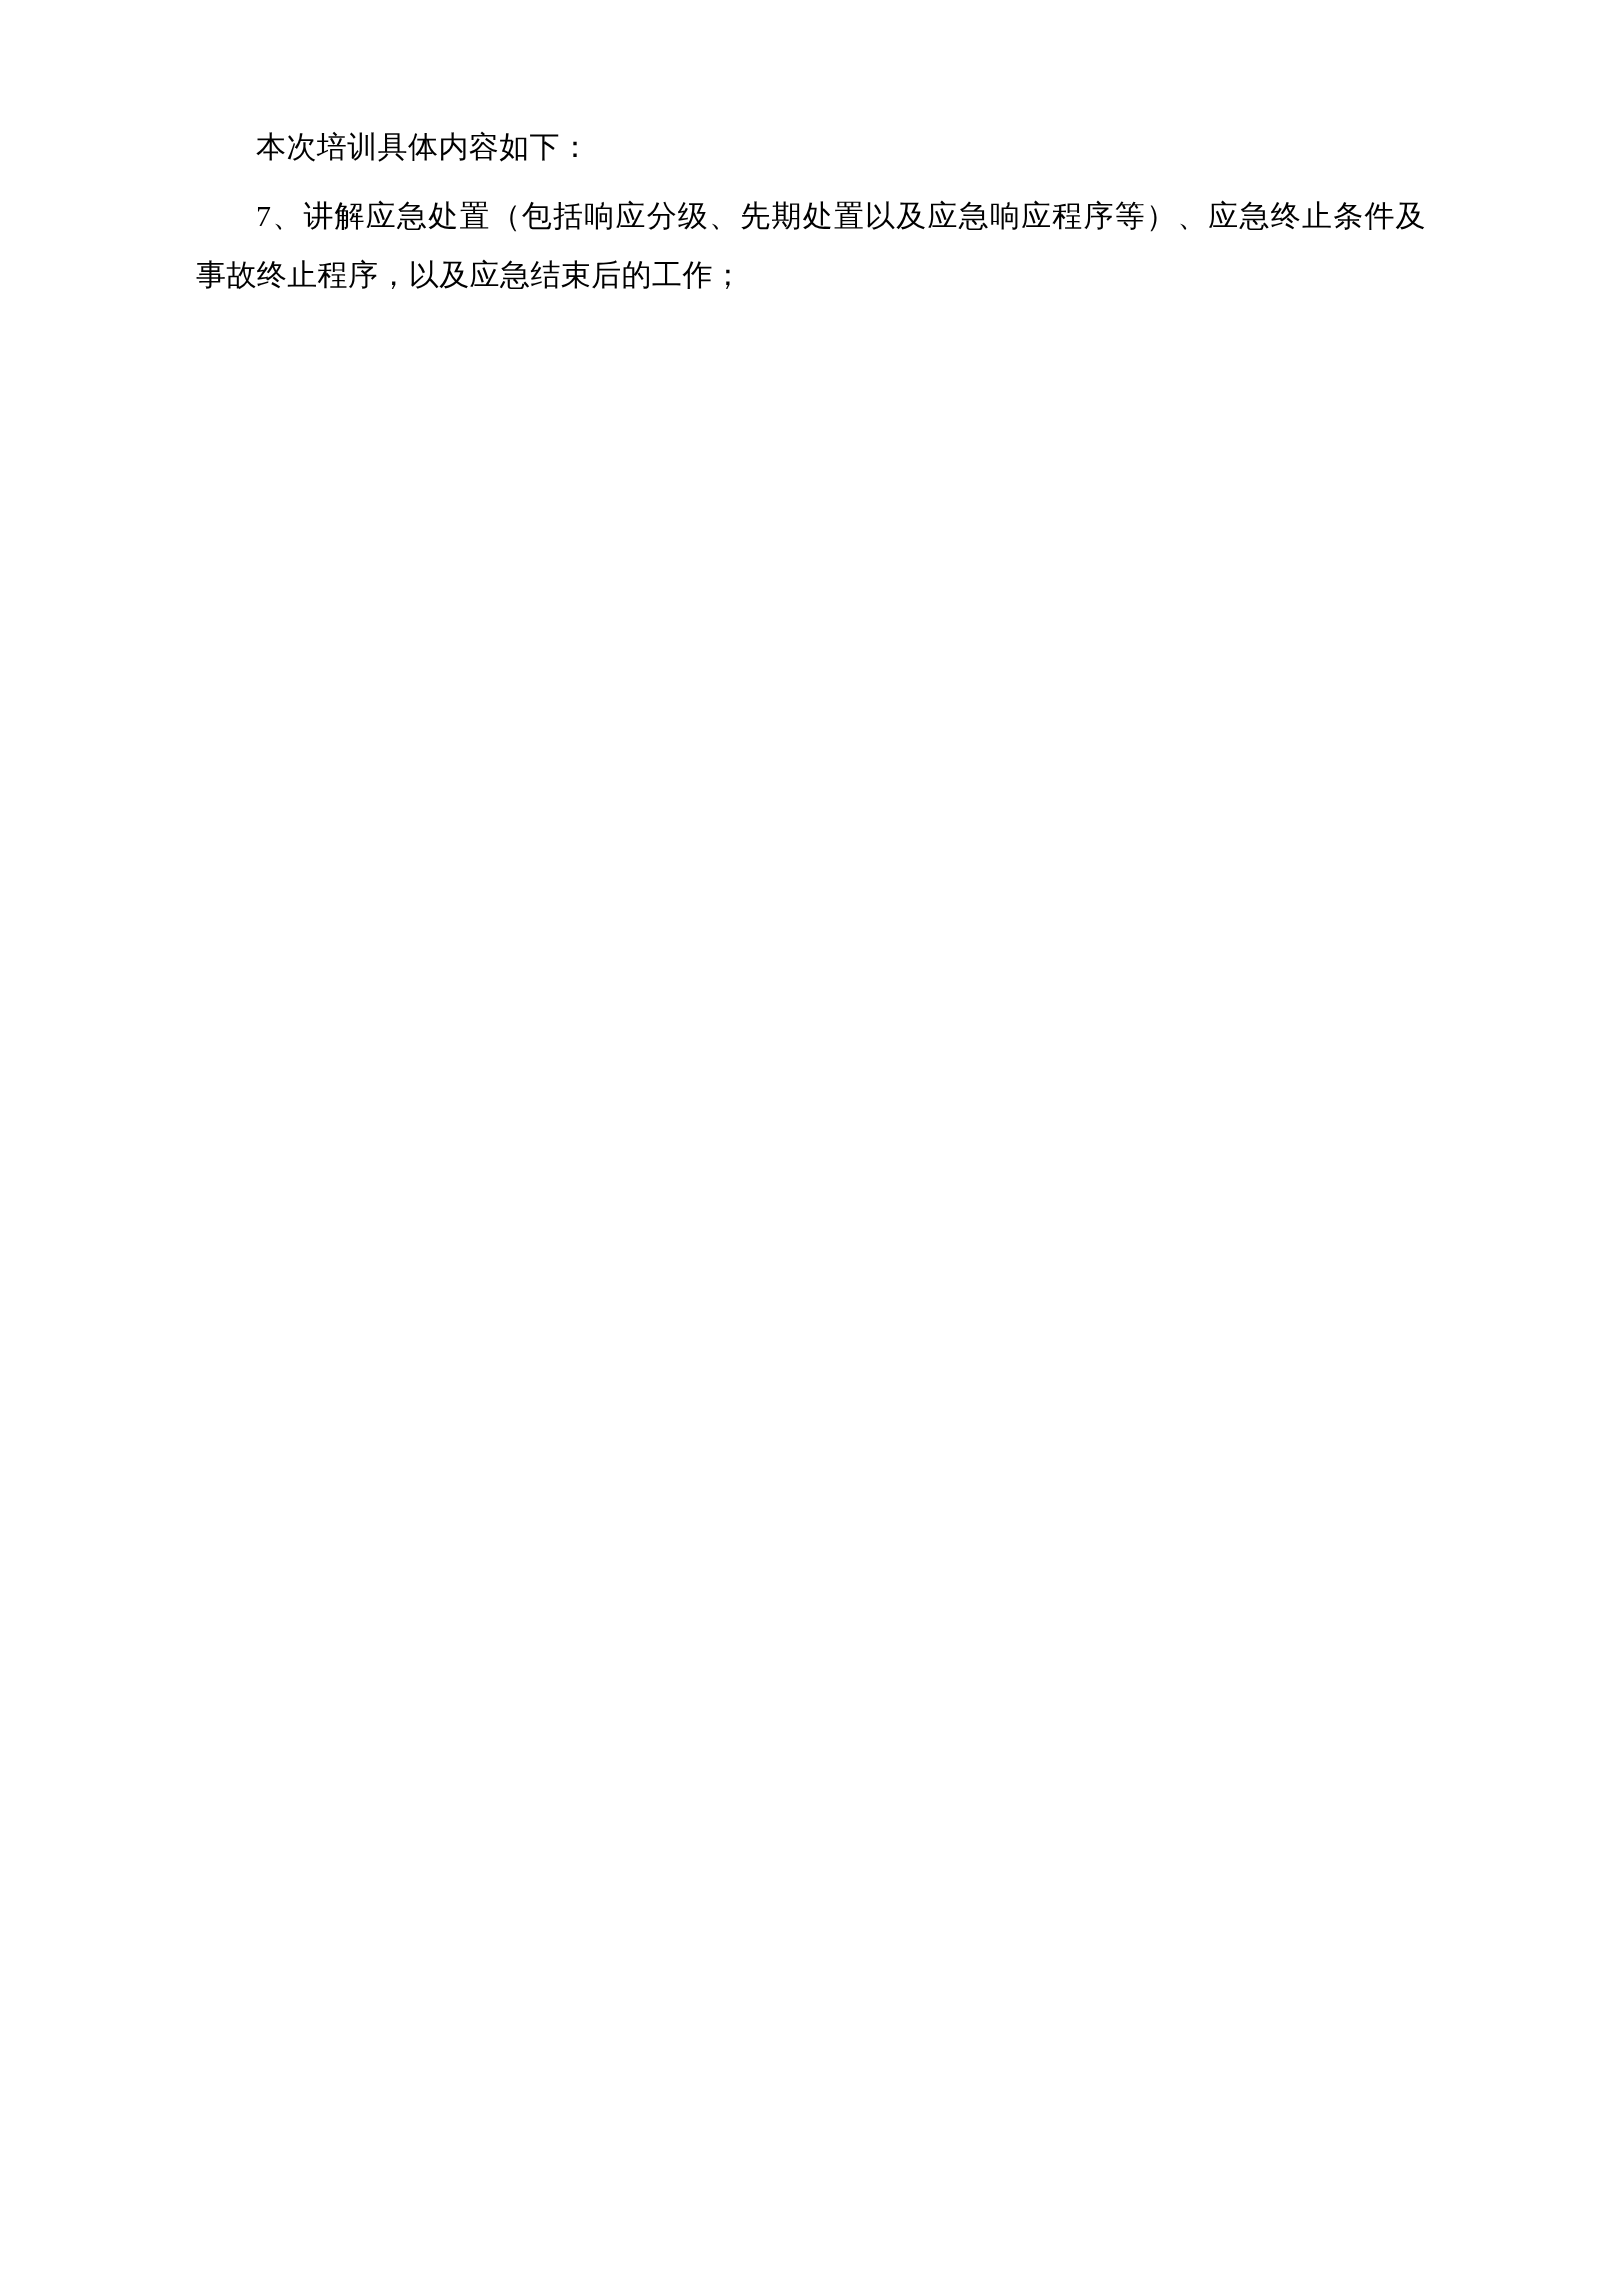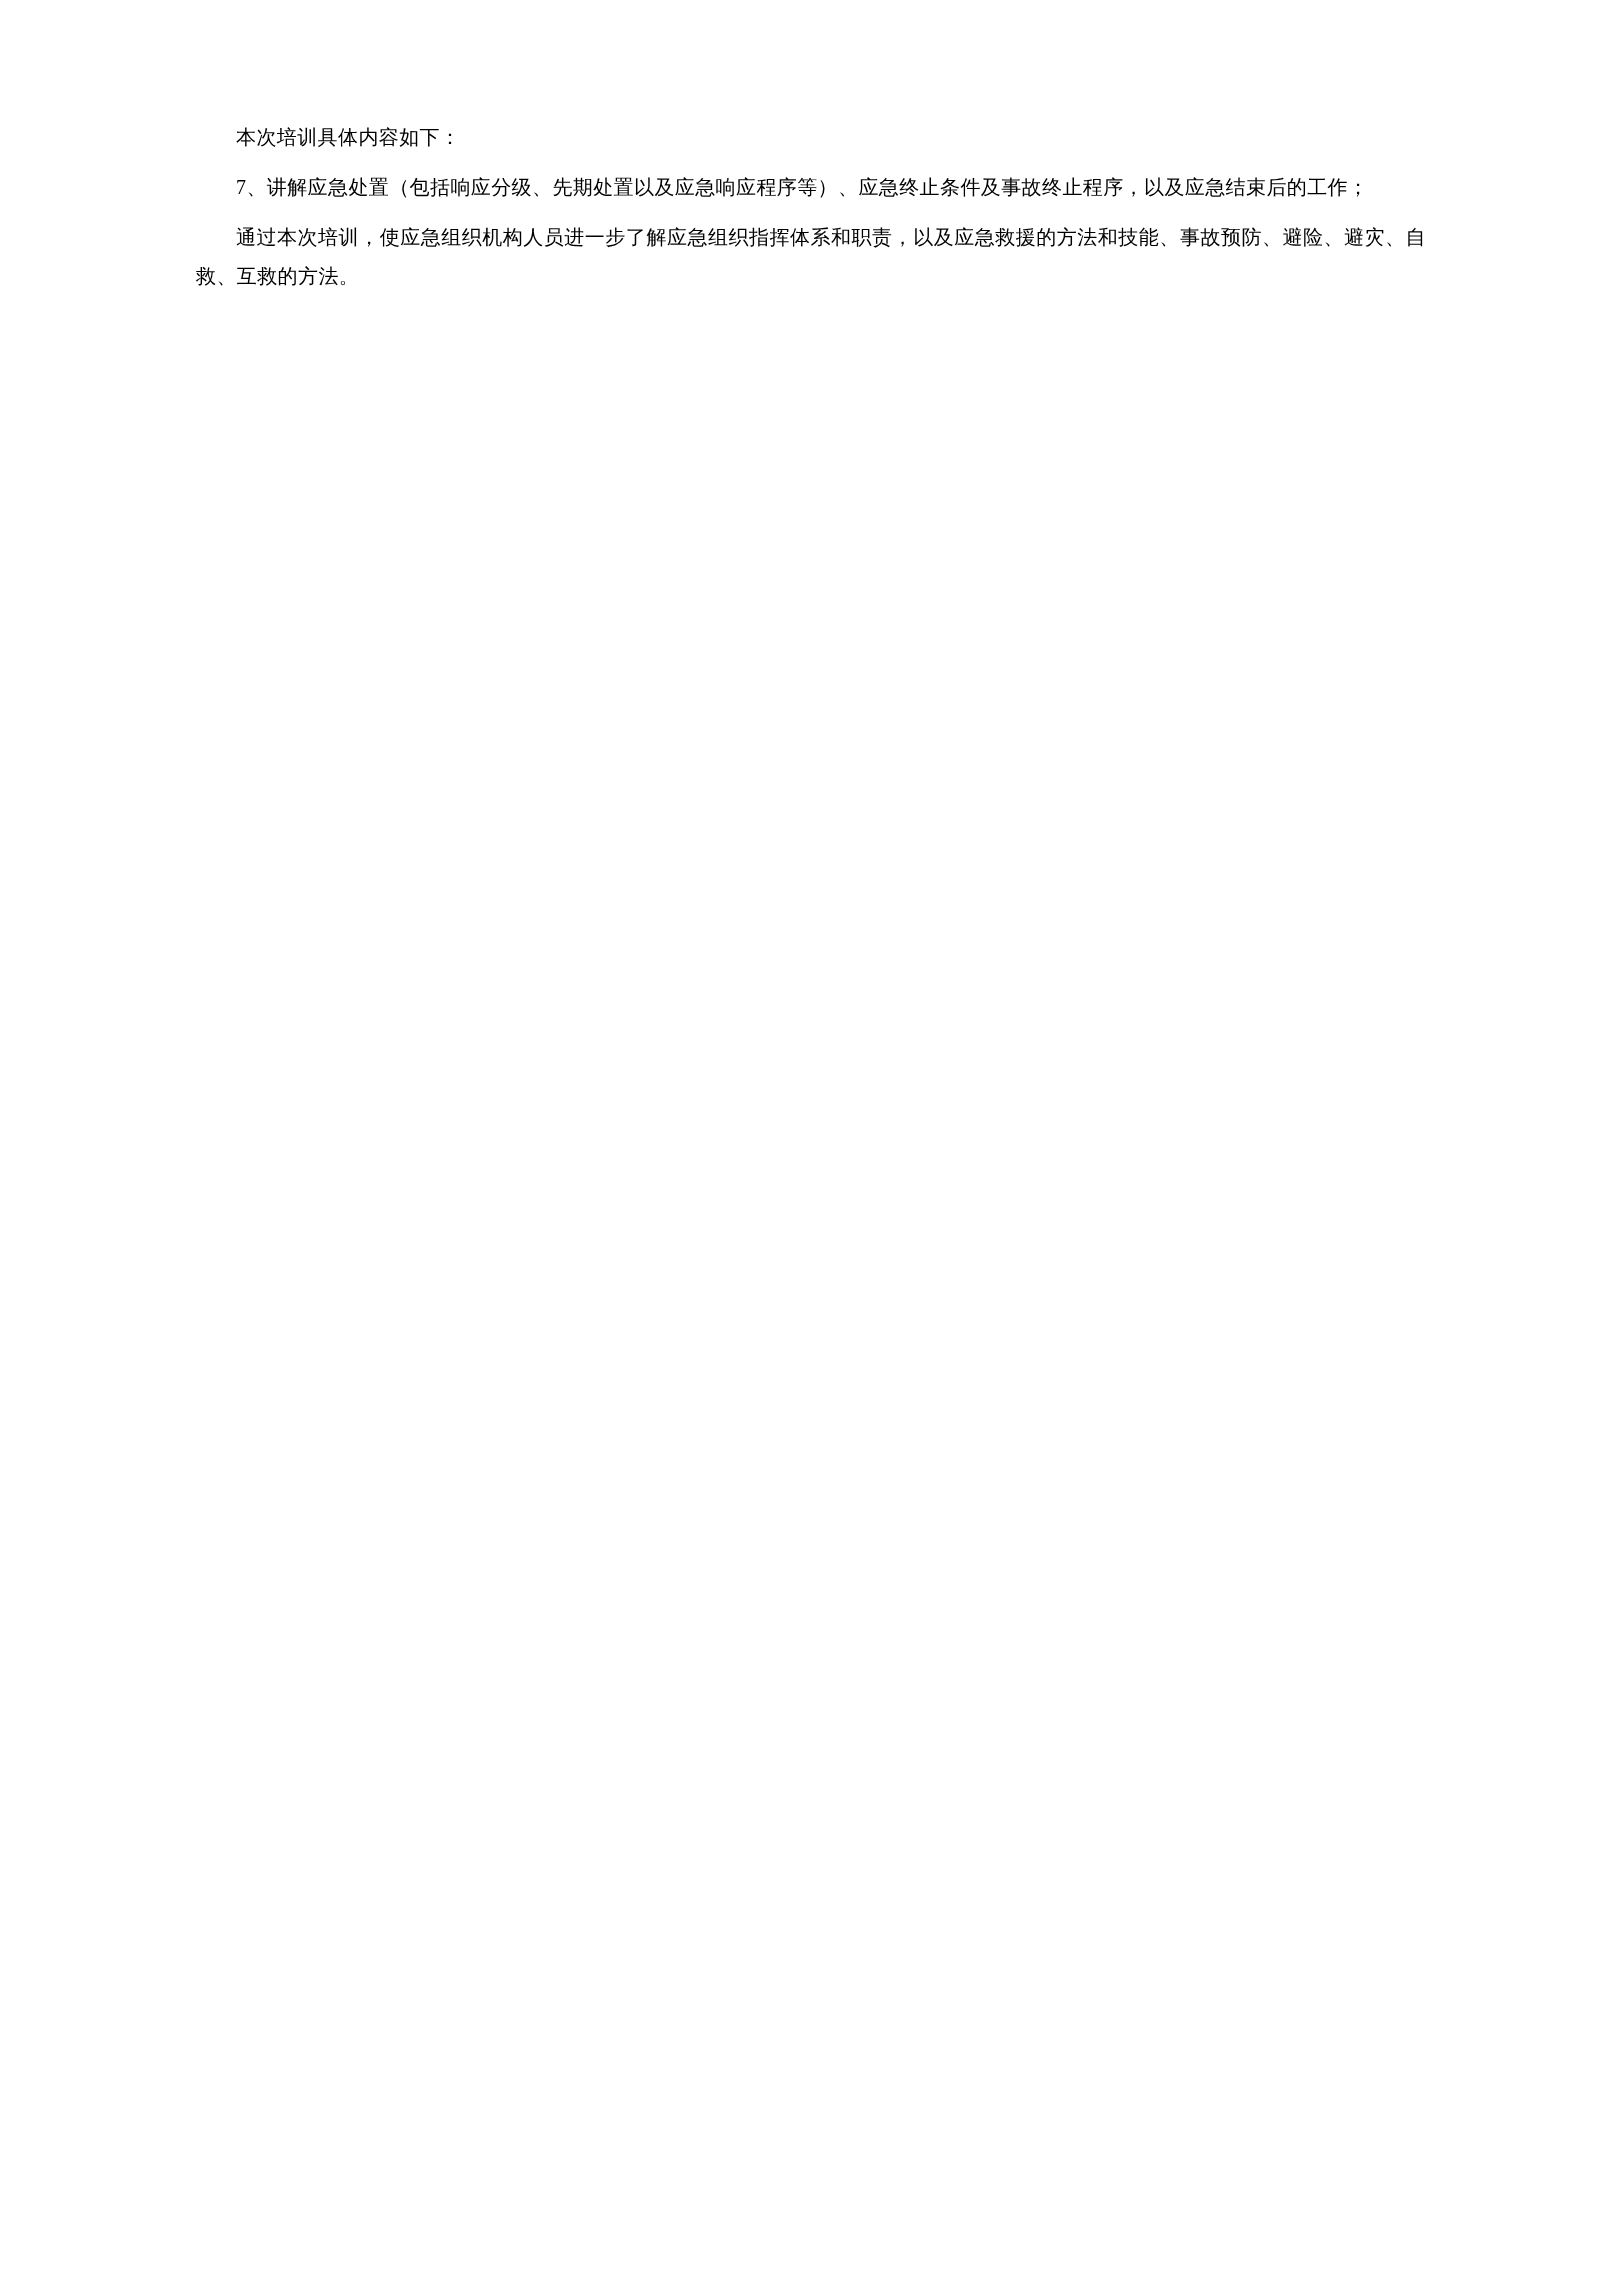--- a/index.html
+++ b/index.html
@@ -21,35 +21,34 @@
     background: #ffffff;
     box-sizing: border-box;
   }
   .content {
     position: absolute;
     left: 196px;
     top: 118px;
     width: 1230px;
   }
   .para {
-    font-size: 20px;
+    font-size: 30px;
     line-height: 1.95;
     text-align: justify;
     text-justify: inter-ideograph;
     margin: 0 0 10.8px 0;
     letter-spacing: 0.4px;
     word-break: break-all;
   }
   .indent {
     text-indent: 2em;
   }
 </style>
 </head>
 <body>
 
 <div class="page">
   <div class="content">
     <p class="para indent">本次培训具体内容如下：</p>
     <p class="para indent">7、讲解应急处置（包括响应分级、先期处置以及应急响应程序等）、应急终止条件及事故终止程序，以及应急结束后的工作；</p>
-    <p class="para indent">通过本次培训，使应急组织机构人员进一步了解应急组织指挥体系和职责，以及应急救援的方法和技能、事故预防、避险、避灾、自救、互救的方法。</p>
   </div>
 </div>
 
 
 </body></html>

